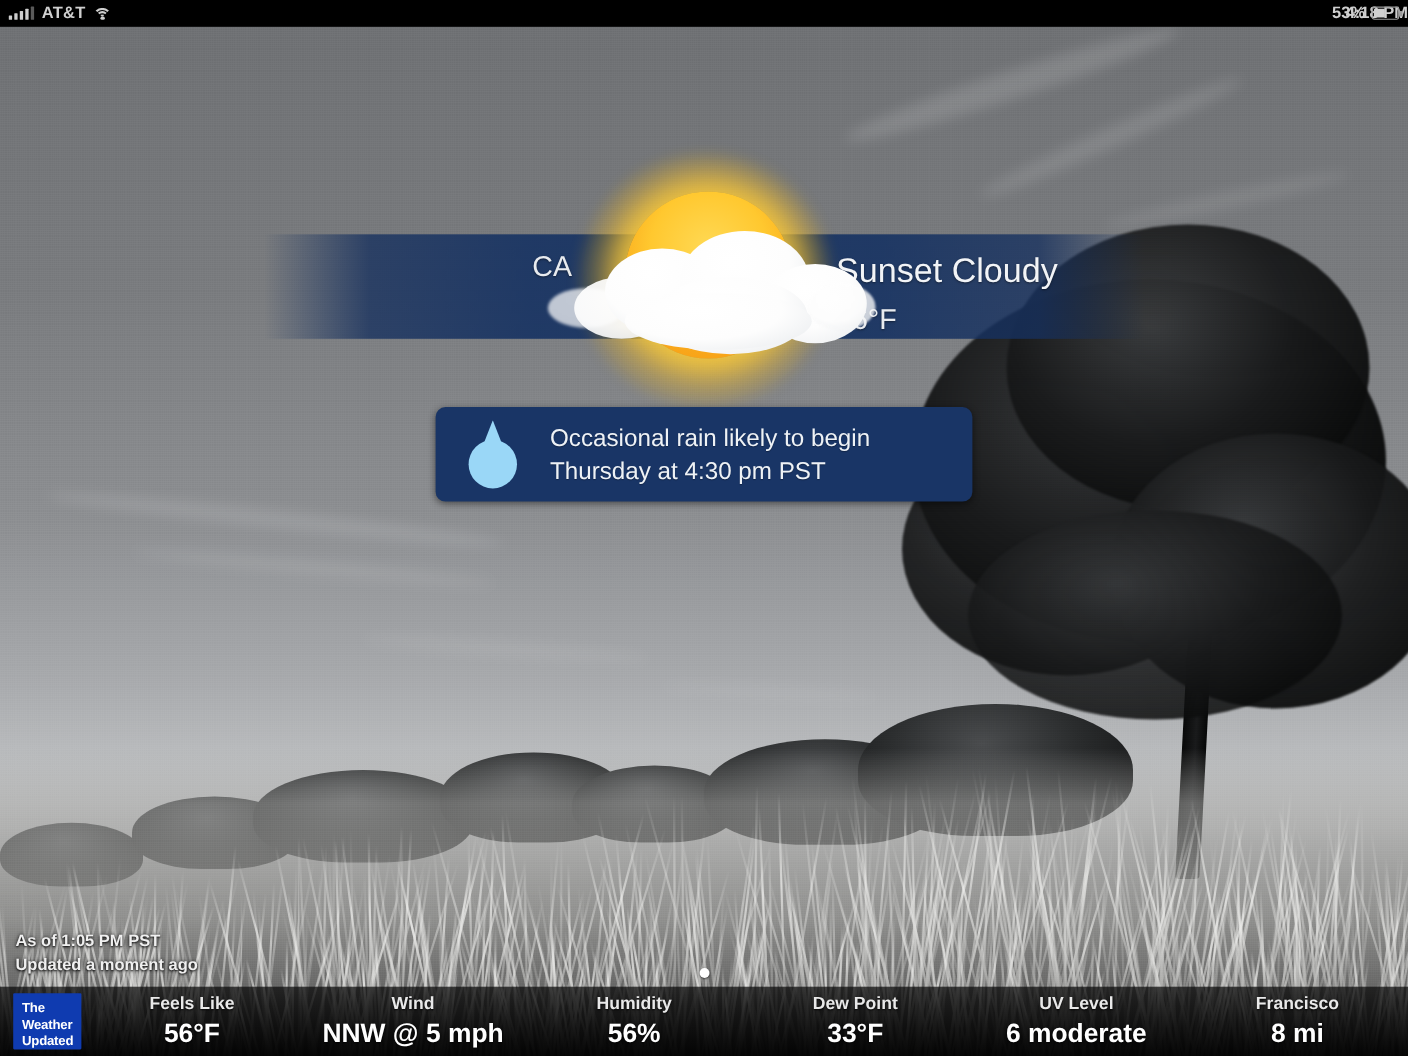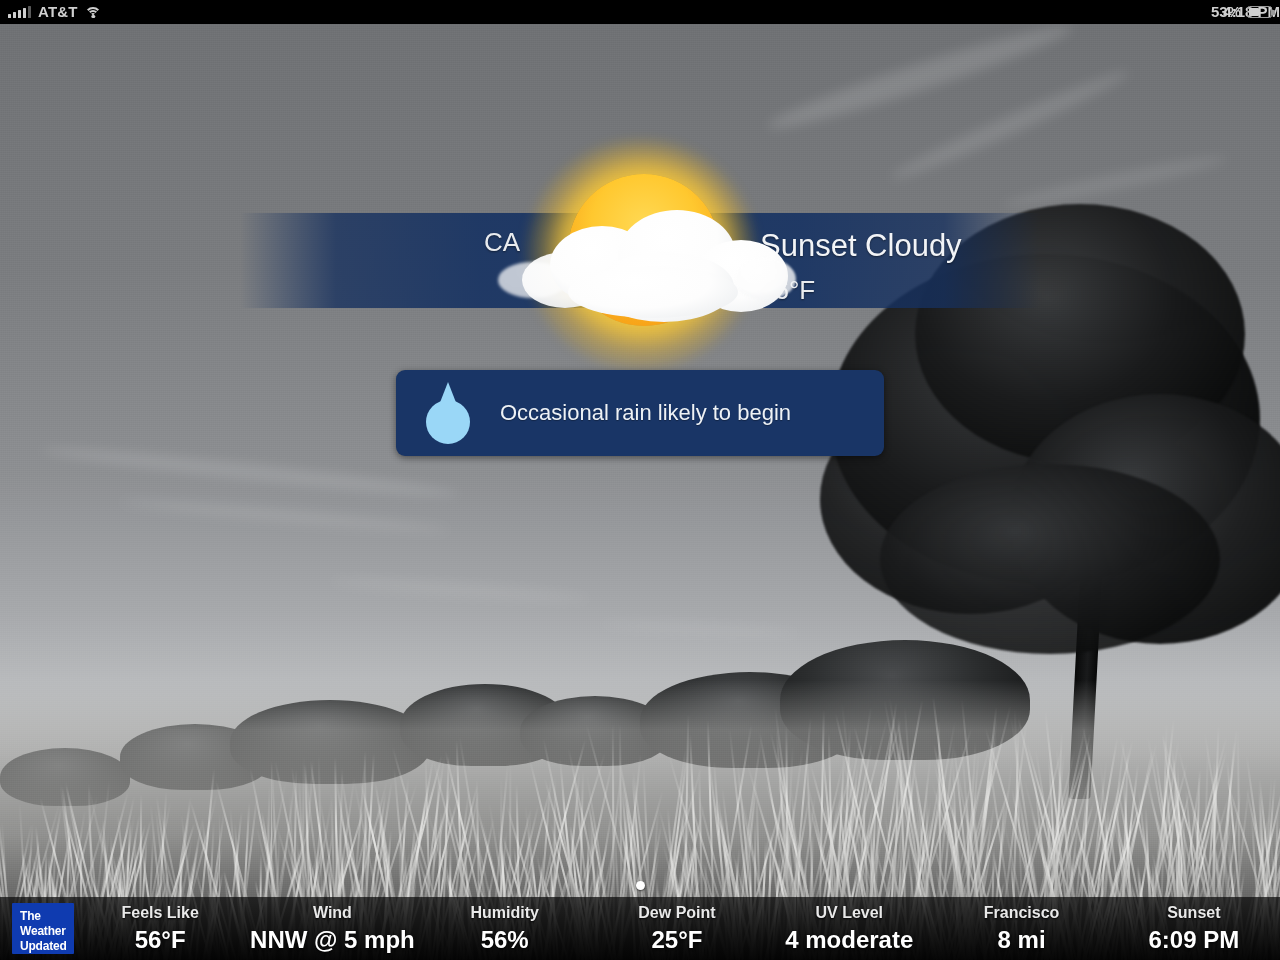--- a/index.html
+++ b/index.html
@@ -1198,23 +1198,28 @@
     </div>
   </div>
 
   <div class="alert">
     <span class="drop">
       <i></i>
         <b></b>
     </span>
     <div class="alert-text">
       <div>Occasional rain likely to begin</div>
+      <div>Thursday at 4:30 pm PST</div>
     </div>
   </div>
 
+  <div class="asof">
+    <div>As of 1:05 PM PST</div>
+    <div>Updated a moment ago</div>
+  </div>
 
   <div class="pagedots">
     <span class="dot"></span>
   </div>
 
   <div class="statsbar">
     <div class="logo">
       <div>The</div>
       <div>Weather</div>
       <div>Updated</div>
@@ -1227,30 +1232,26 @@
         <div class="stat">
           <div class="lbl">Wind</div>
           <div class="val">NNW @ 5 mph</div>
         </div>
         <div class="stat">
           <div class="lbl">Humidity</div>
           <div class="val">56%</div>
         </div>
         <div class="stat">
           <div class="lbl">Dew Point</div>
-          <div class="val">25°F</div>
+          <div class="val">33°F</div>
         </div>
         <div class="stat">
           <div class="lbl">UV Level</div>
-          <div class="val">4 moderate</div>
+          <div class="val">6 moderate</div>
         </div>
         <div class="stat">
           <div class="lbl">Francisco</div>
           <div class="val">8 mi</div>
         </div>
-        <div class="stat">
-          <div class="lbl">Sunset</div>
-          <div class="val">6:09 PM</div>
-        </div>
       </div>
   </div>
 
 </div>
 
 </body></html>

